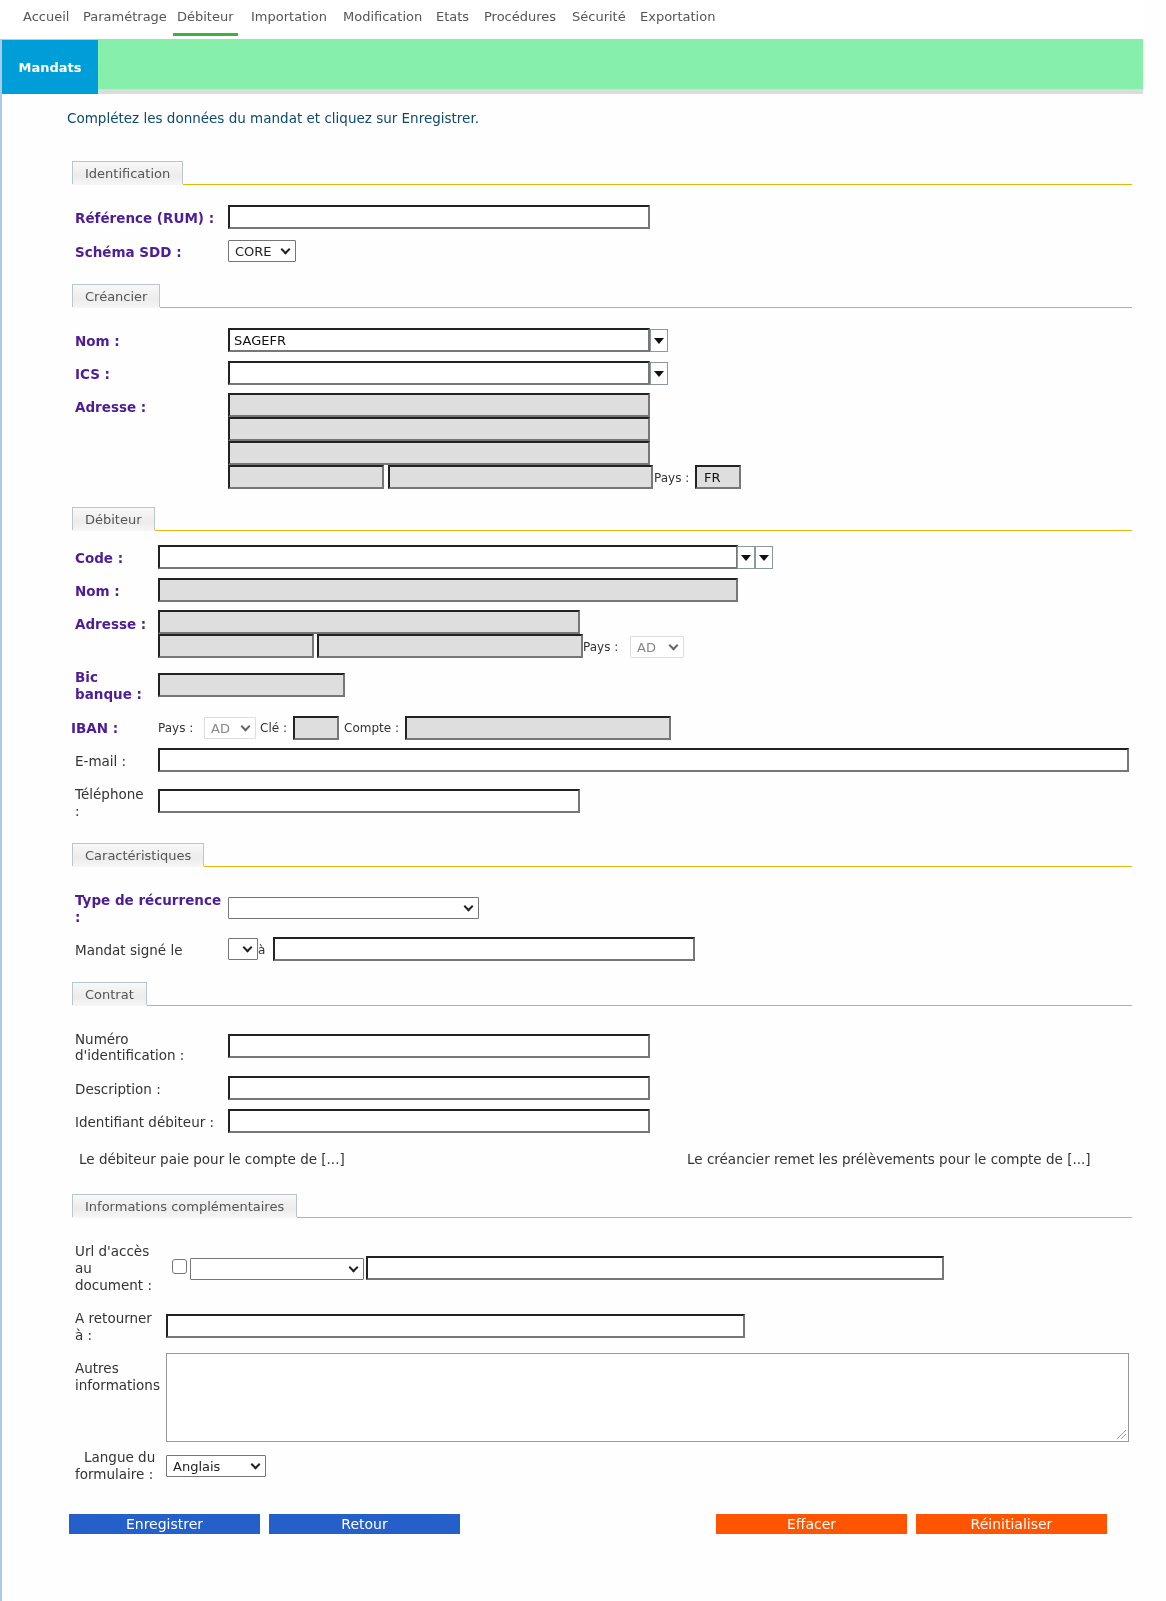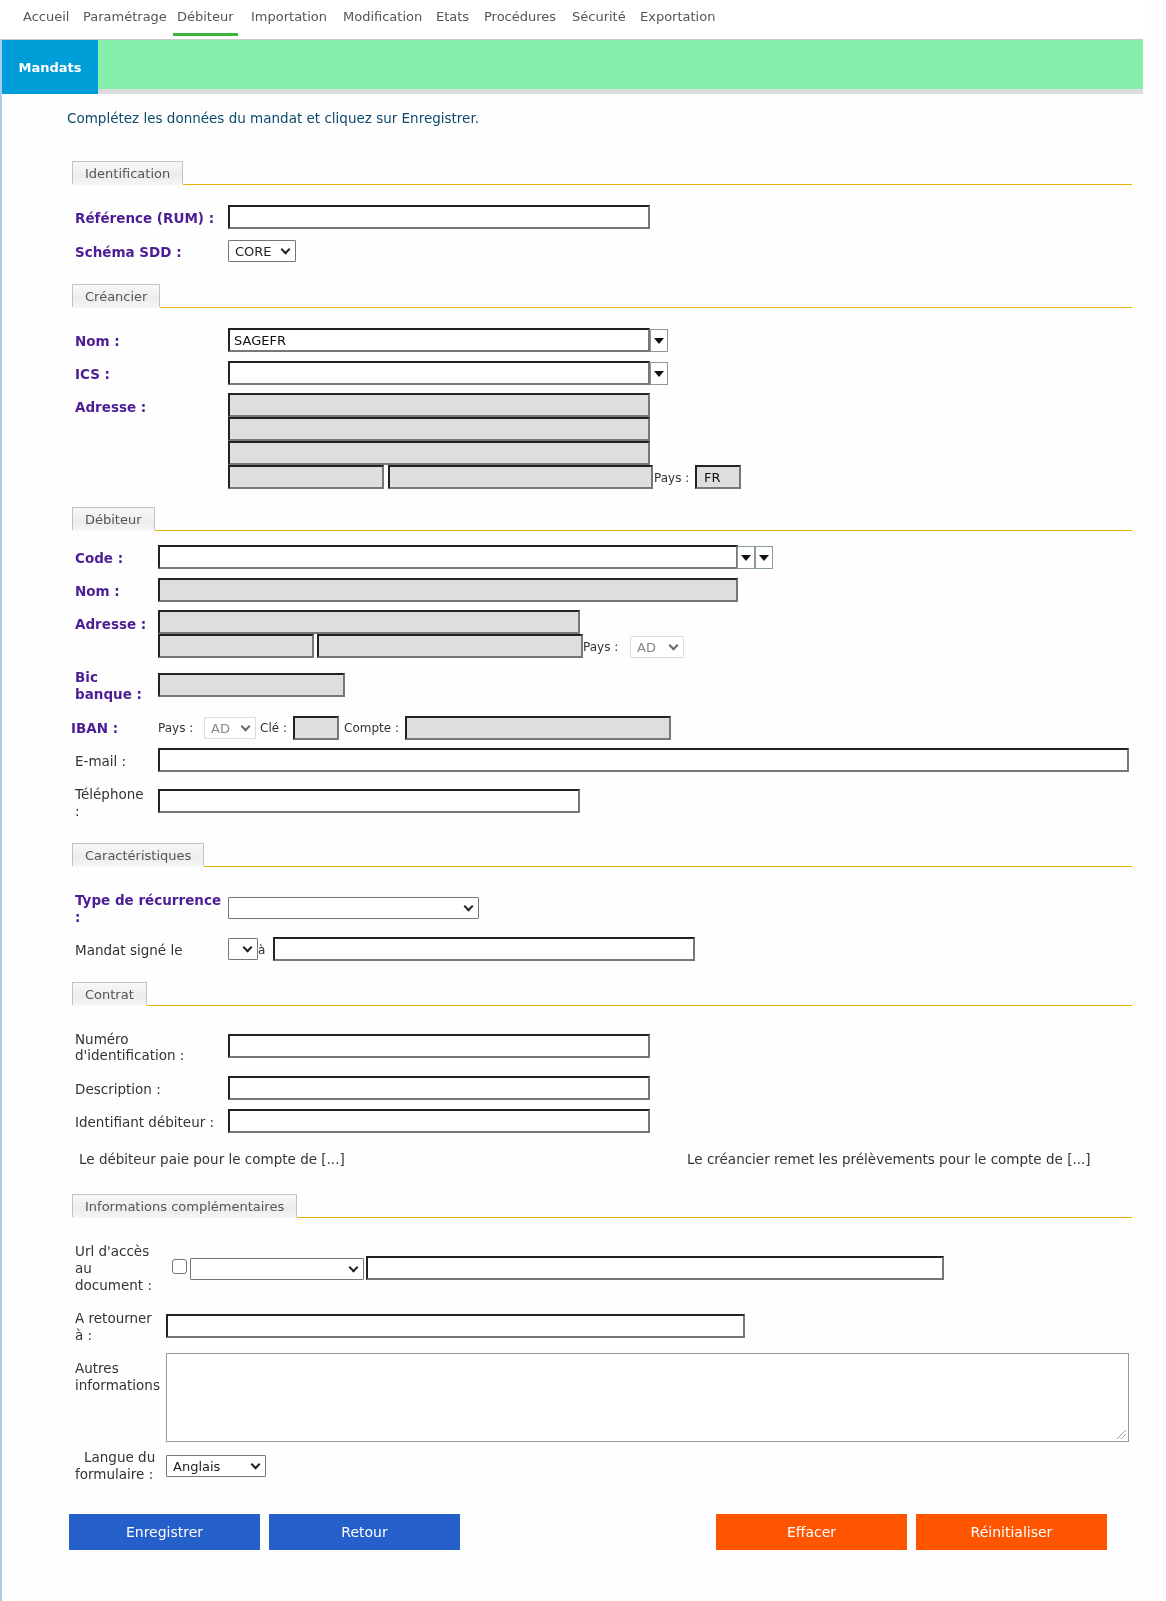--- a/index.html
+++ b/index.html
@@ -36,21 +36,21 @@
   .sel { position: absolute; height: 22px; border: 1px solid #767676; background: #fff; font-size: 13px; color: #222; display: flex; align-items: center; padding-left: 6px; cursor: pointer; border-radius: 1px; }
   .sel.light { border-color: #ddd; color: #888; }
   .sel .chev { position: absolute; right: 6px; top: 5px; width: 7px; height: 7px; border-right: 2px solid #222; border-bottom: 2px solid #222; transform: rotate(45deg); }
   .sel.light .chev { border-color: #666; }
 
   .textarea { position: absolute; border: 1px solid #999; background: #fff; }
   .textarea .grip { position: absolute; right: 2px; bottom: 2px; width: 9px; height: 9px; background: linear-gradient(135deg, transparent 45%, #999 45%, #999 52%, transparent 52%, transparent 70%, #999 70%, #999 77%, transparent 77%); }
 
   .chk { position: absolute; width: 15px; height: 15px; border: 1px solid #767676; border-radius: 3px; background: #fff; cursor: pointer; }
 
-  .btn { position: absolute; height: 36px; width: 191px; color: #fff; font-size: 14px; display: flex; align-items: center; justify-content: center; cursor: pointer; }
+  .btn { position: absolute; height: 20px; width: 191px; color: #fff; font-size: 14px; display: flex; align-items: center; justify-content: center; cursor: pointer; }
   .btn.blue { background: #255fc9; }
   .btn.orange { background: #ff5500; }
   .note { position: absolute; font-size: 13.5px; color: #333; }
 </style>
 </head>
 <body>
 
 <div class="left-edge"></div>
 
 <div class="topnav">

